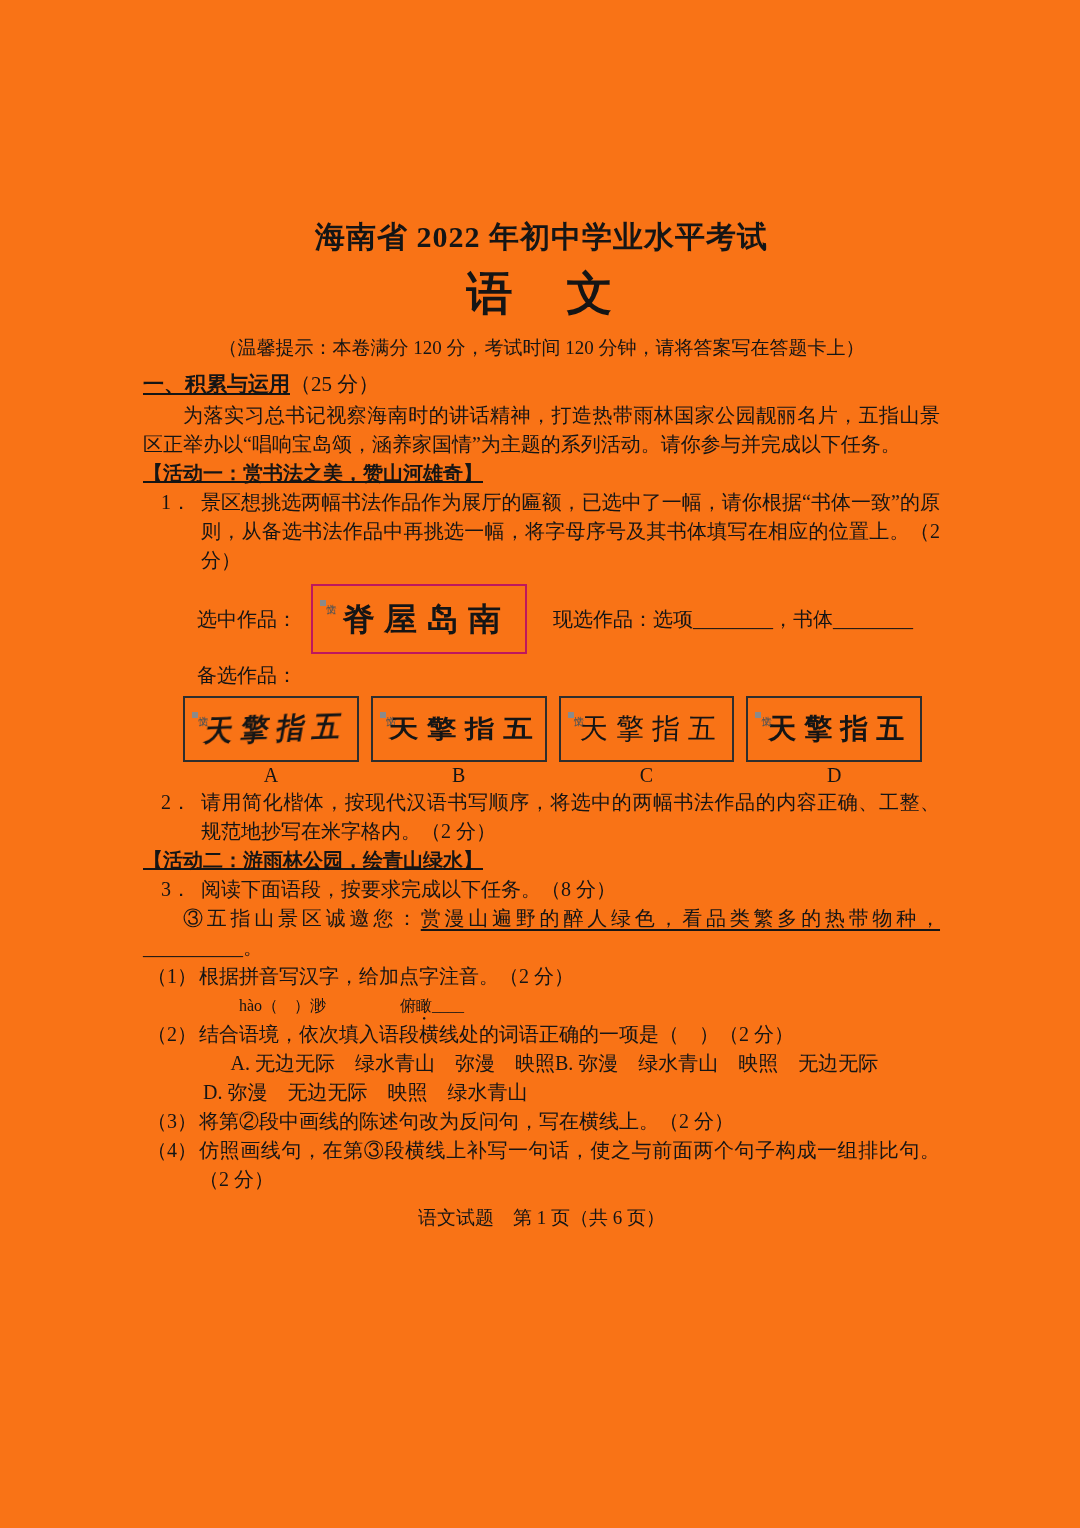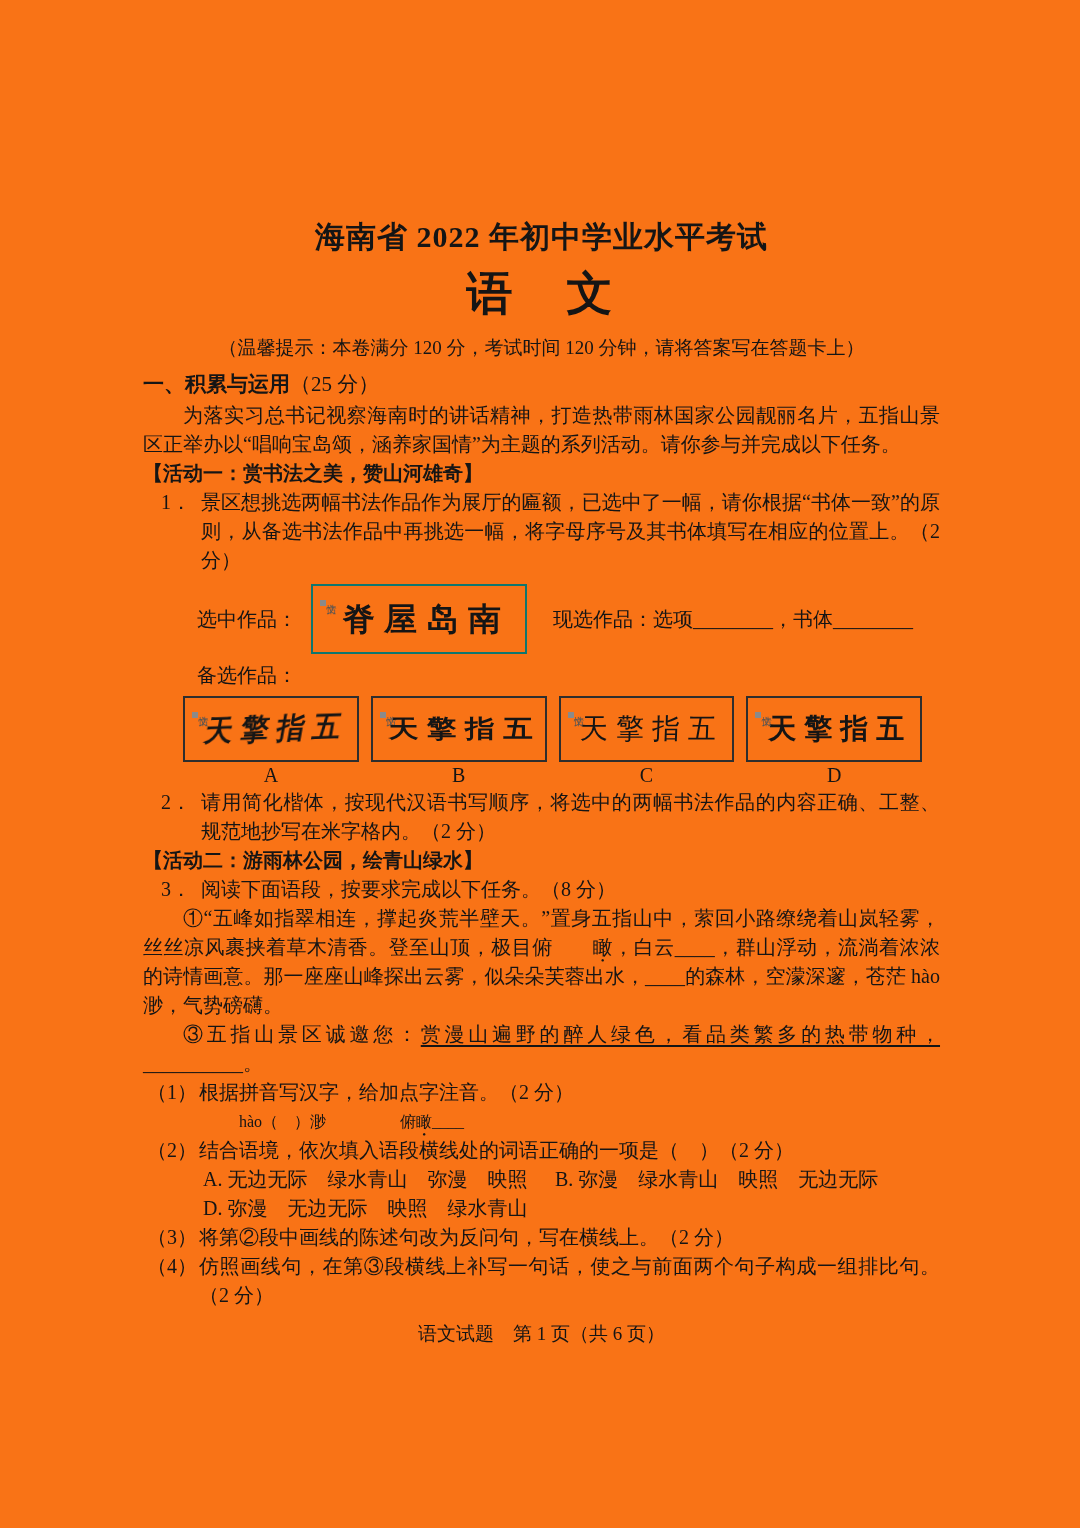--- a/index.html
+++ b/index.html
@@ -8,34 +8,34 @@
     font-family:"Liberation Serif","DejaVu Serif",serif;
     position:relative;box-sizing:border-box;
     padding:220px 140px 0 143px;
     margin:0 auto;overflow:hidden;
   }
   
   .doc-title{text-align:center;font-size:30px;font-weight:700;line-height:34px;letter-spacing:1px;}
   .doc-subject{text-align:center;font-size:46px;font-weight:700;line-height:56px;margin-top:12px;letter-spacing:4px;}
   .notice{text-align:center;font-size:19px;line-height:27px;margin-top:12px;}
   .sec-heading{font-size:21px;line-height:30px;margin-top:8px;}
-  .sec-heading .bold,.act-heading{font-family:"Liberation Sans","DejaVu Sans",sans-serif;font-weight:700;}
+  .sec-heading .bold,.act-heading{font-family:"Liberation Sans","DejaVu Sans",sans-serif;font-weight:700;text-decoration:underline;}
   .act-heading{font-size:20px;line-height:29px;}
   
   .body-text{font-size:20px;line-height:29px;text-align:justify;}
   .intro{text-indent:2em;margin:2px 0 0;}
   .q-item{display:flex;font-size:20px;line-height:29px;}
   .q-num{flex:none;width:40px;margin-left:18px;}
   .q-body{flex:1;text-align:justify;}
   .sub-item{display:flex;font-size:20px;line-height:29px;}
   .sub-num{flex:none;width:52px;margin-left:4px;}
   .sub-body{flex:1;text-align:justify;}
   
   .plaque-row{display:flex;align-items:center;margin-top:8px;height:72px;padding-left:54px;font-size:20px;}
-  .plaque-box{width:212px;height:66px;border:2px solid #0f766e;margin-left:14px;position:relative;
+  .plaque-box{width:212px;height:66px;border:2px solid #be185d;margin-left:14px;position:relative;
     display:flex;align-items:center;justify-content:center;flex:none;}
   .seal{position:absolute;left:7px;top:10px;writing-mode:vertical-rl;font-size:10px;line-height:10px;color:#555;}
   .seal::after{content:"";display:block;width:6px;height:6px;background:#8a8a8a;margin-top:4px;}
   .plaque-chars{font-size:33px;font-weight:600;letter-spacing:9px;transform:scaleY(0.97);white-space:nowrap;margin-left:14px;}
   .answer-line{margin-left:26px;white-space:nowrap;}
   .cand-label{margin-top:6px;padding-left:54px;font-size:20px;line-height:29px;}
   .cand-row{display:flex;gap:12px;margin-top:6px;margin-left:40px;margin-right:18px;}
   .cand-box{flex:1;height:62px;border:2px solid #2e2e2e;position:relative;display:flex;align-items:center;justify-content:center;}
   .cand-chars{font-size:28px;letter-spacing:8px;white-space:nowrap;margin-left:12px;}
   .cal-a{font-weight:700;transform:rotate(-2deg) skewX(-12deg) scaleY(1.05);filter:blur(0.4px);}
@@ -44,21 +44,21 @@
   .cal-d{font-weight:700;}
   .cand-letters{display:flex;gap:12px;margin-left:40px;margin-right:18px;font-size:20px;line-height:26px;}
   .cand-letters div{flex:1;text-align:center;}
   
   .para{text-indent:2em;margin:0;}
   .ul{text-decoration:underline;text-underline-offset:4px;}
   .dotch{position:relative;display:inline-block;}
   .dotch::after{content:"\2022";position:absolute;left:50%;bottom:-13px;transform:translateX(-50%);font-size:11px;color:#151515;}
   .pinyin-line{font-size:16px;line-height:29px;padding-left:96px;}
   .pinyin-gap{display:inline-block;width:74px;}
-  .opt-line{display:flex;font-size:20px;line-height:29px;padding-left:60px;}
+  .opt-line{display:flex;font-size:20px;line-height:29px;padding-left:60px;text-align:right;}
   .opt-first{width:352px;flex:none;}
   .footer{text-align:center;font-size:19px;line-height:27px;margin-top:10px;}
 </style>
 </head>
 <body>
 
 <div class="page">
 
   <div class="doc-title">海南省 2022 年初中学业水平考试</div>
   <div class="doc-subject">语　文</div>
@@ -117,21 +117,20 @@
     <span class="q-body">请用简化楷体，按现代汉语书写顺序，将选中的两幅书法作品的内容正确、工整、规范地抄写在米字格内。（2 分）</span>
   </div>
 
   <div class="act-heading">【活动二：游雨林公园，绘青山绿水】</div>
 
   <div class="q-item">
     <span class="q-num">3．</span>
     <span class="q-body">阅读下面语段，按要求完成以下任务。（8 分）</span>
   </div>
 
-  <p class="body-text para"><span>①“五峰如指翠相连，撑起炎荒半壁天。”置身五指山中，萦回小路缭绕着山岚轻雾，丝丝凉风裹挟着草木清香。登至山顶，极目俯</span><span class="dotch">瞰</span><span>，白云____，群山浮动，流淌着浓浓的诗情画意。那一座座山峰探出云雾，似朵朵芙蓉出水，____的森林，空濛深邃，苍茫 hào 渺，气势磅礴。</span></p>
 
 
   <p class="body-text para"><span>③五指山景区诚邀您：</span><span class="ul">赏漫山遍野的醉人绿色，看品类繁多的热带物种，</span><span>__________</span><span>。</span></p>
 
   <div class="sub-item">
     <span class="sub-num">（1）</span>
     <span class="sub-body">根据拼音写汉字，给加点字注音。（2 分）</span>
   </div>
 
   <div class="pinyin-line"><span>hào（　）渺</span><span class="pinyin-gap"></span><span>俯</span><span class="dotch">瞰</span><span>____</span></div>

